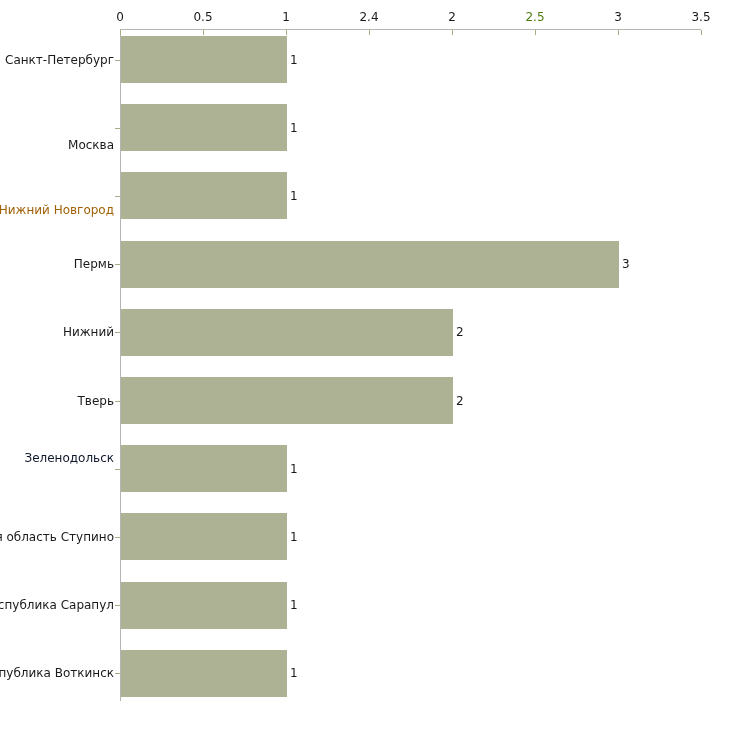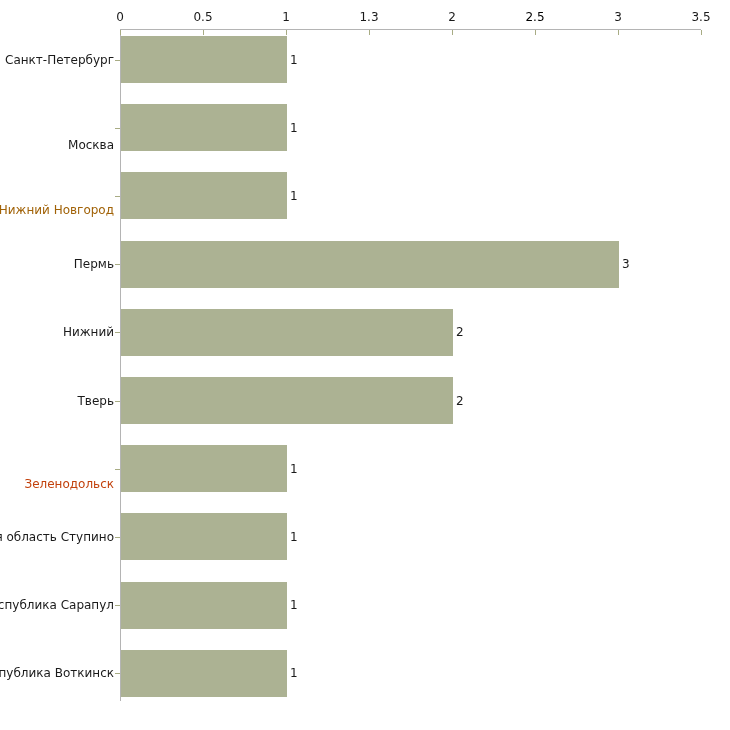--- a/index.html
+++ b/index.html
@@ -117,45 +117,45 @@
     <div class="y-axis-line"></div>
 
     <div id="x-ticks">
         <div class="x-tick" style="left: 120px; background: rgb(168, 172, 132);"></div>
         <div class="x-tick-label" style="left: 120px; color: rgb(26, 26, 26);">0</div>
         <div class="x-tick" style="left: 203px; background: rgb(168, 172, 132);"></div>
         <div class="x-tick-label" style="left: 203px; color: rgb(26, 26, 26);">0.5</div>
         <div class="x-tick" style="left: 286px; background: rgb(168, 172, 132);"></div>
         <div class="x-tick-label" style="left: 286px; color: rgb(26, 26, 26);">1</div>
         <div class="x-tick" style="left: 369px; background: rgb(168, 172, 132);"></div>
-        <div class="x-tick-label" style="left: 369px; color: rgb(26, 26, 26);">1.3</div>
+        <div class="x-tick-label" style="left: 369px; color: rgb(26, 26, 26);">2.4</div>
         <div class="x-tick" style="left: 452px; background: rgb(168, 172, 132);"></div>
         <div class="x-tick-label" style="left: 452px; color: rgb(26, 26, 26);">2</div>
         <div class="x-tick" style="left: 535px; background: rgb(168, 172, 132);"></div>
-        <div class="x-tick-label" style="left: 535px; color: #000000;">2.5</div>
+        <div class="x-tick-label" style="left: 535px; color: #4d7c0f;">2.5</div>
         <div class="x-tick" style="left: 618px; background: rgb(168, 172, 132);"></div>
         <div class="x-tick-label" style="left: 618px; color: rgb(26, 26, 26);">3</div>
         <div class="x-tick" style="left: 701px; background: rgb(168, 172, 132);"></div>
         <div class="x-tick-label" style="left: 701px; color: rgb(26, 26, 26);">3.5</div>
       </div>
     <div id="y-ticks">
         <div class="y-tick" style="top: 60px; background: rgb(168, 172, 132);"></div>
         <div class="y-tick-label" style="top: 53.5px; color: rgb(26, 26, 26);">Санкт-Петербург</div>
         <div class="y-tick" style="top: 128px; background: rgb(168, 172, 132);"></div>
         <div class="y-tick-label" style="top: 139px; color: rgb(26, 26, 26);">Москва</div>
         <div class="y-tick" style="top: 196px; background: rgb(168, 172, 132);"></div>
         <div class="y-tick-label" style="top: 204px; color: #a16207;">Нижний Новгород</div>
         <div class="y-tick" style="top: 264px; background: rgb(168, 172, 132);"></div>
         <div class="y-tick-label" style="top: 258.1px; color: rgb(26, 26, 26);">Пермь</div>
         <div class="y-tick" style="top: 332px; background: rgb(168, 172, 132);"></div>
         <div class="y-tick-label" style="top: 326.3px; color: rgb(26, 26, 26);">Нижний</div>
         <div class="y-tick" style="top: 401px; background: rgb(168, 172, 132);"></div>
         <div class="y-tick-label" style="top: 394.5px; color: rgb(26, 26, 26);">Тверь</div>
         <div class="y-tick" style="top: 469px; background: rgb(168, 172, 132);"></div>
-        <div class="y-tick-label" style="top: 478px; color: #c2410c;">Зеленодольск</div>
+        <div class="y-tick-label" style="top: 452px; color: #0f172a;">Зеленодольск</div>
         <div class="y-tick" style="top: 537px; background: rgb(168, 172, 132);"></div>
         <div class="y-tick-label" style="top: 530.9px; color: rgb(26, 26, 26);">кая область Ступино</div>
         <div class="y-tick" style="top: 605px; background: rgb(168, 172, 132);"></div>
         <div class="y-tick-label" style="top: 599.1px; color: rgb(26, 26, 26);">Республика Сарапул</div>
         <div class="y-tick" style="top: 673px; background: rgb(168, 172, 132);"></div>
         <div class="y-tick-label" style="top: 667.3px; color: rgb(26, 26, 26);">Республика Воткинск</div>
       </div>
     <div id="bars">
         <div class="bar" style="top: 36px; width: 166px; background: rgb(172, 178, 147);"></div>
         <div class="bar-value-label" style="left: 290px; top: 54px; color: rgb(26, 26, 26);">1</div>

